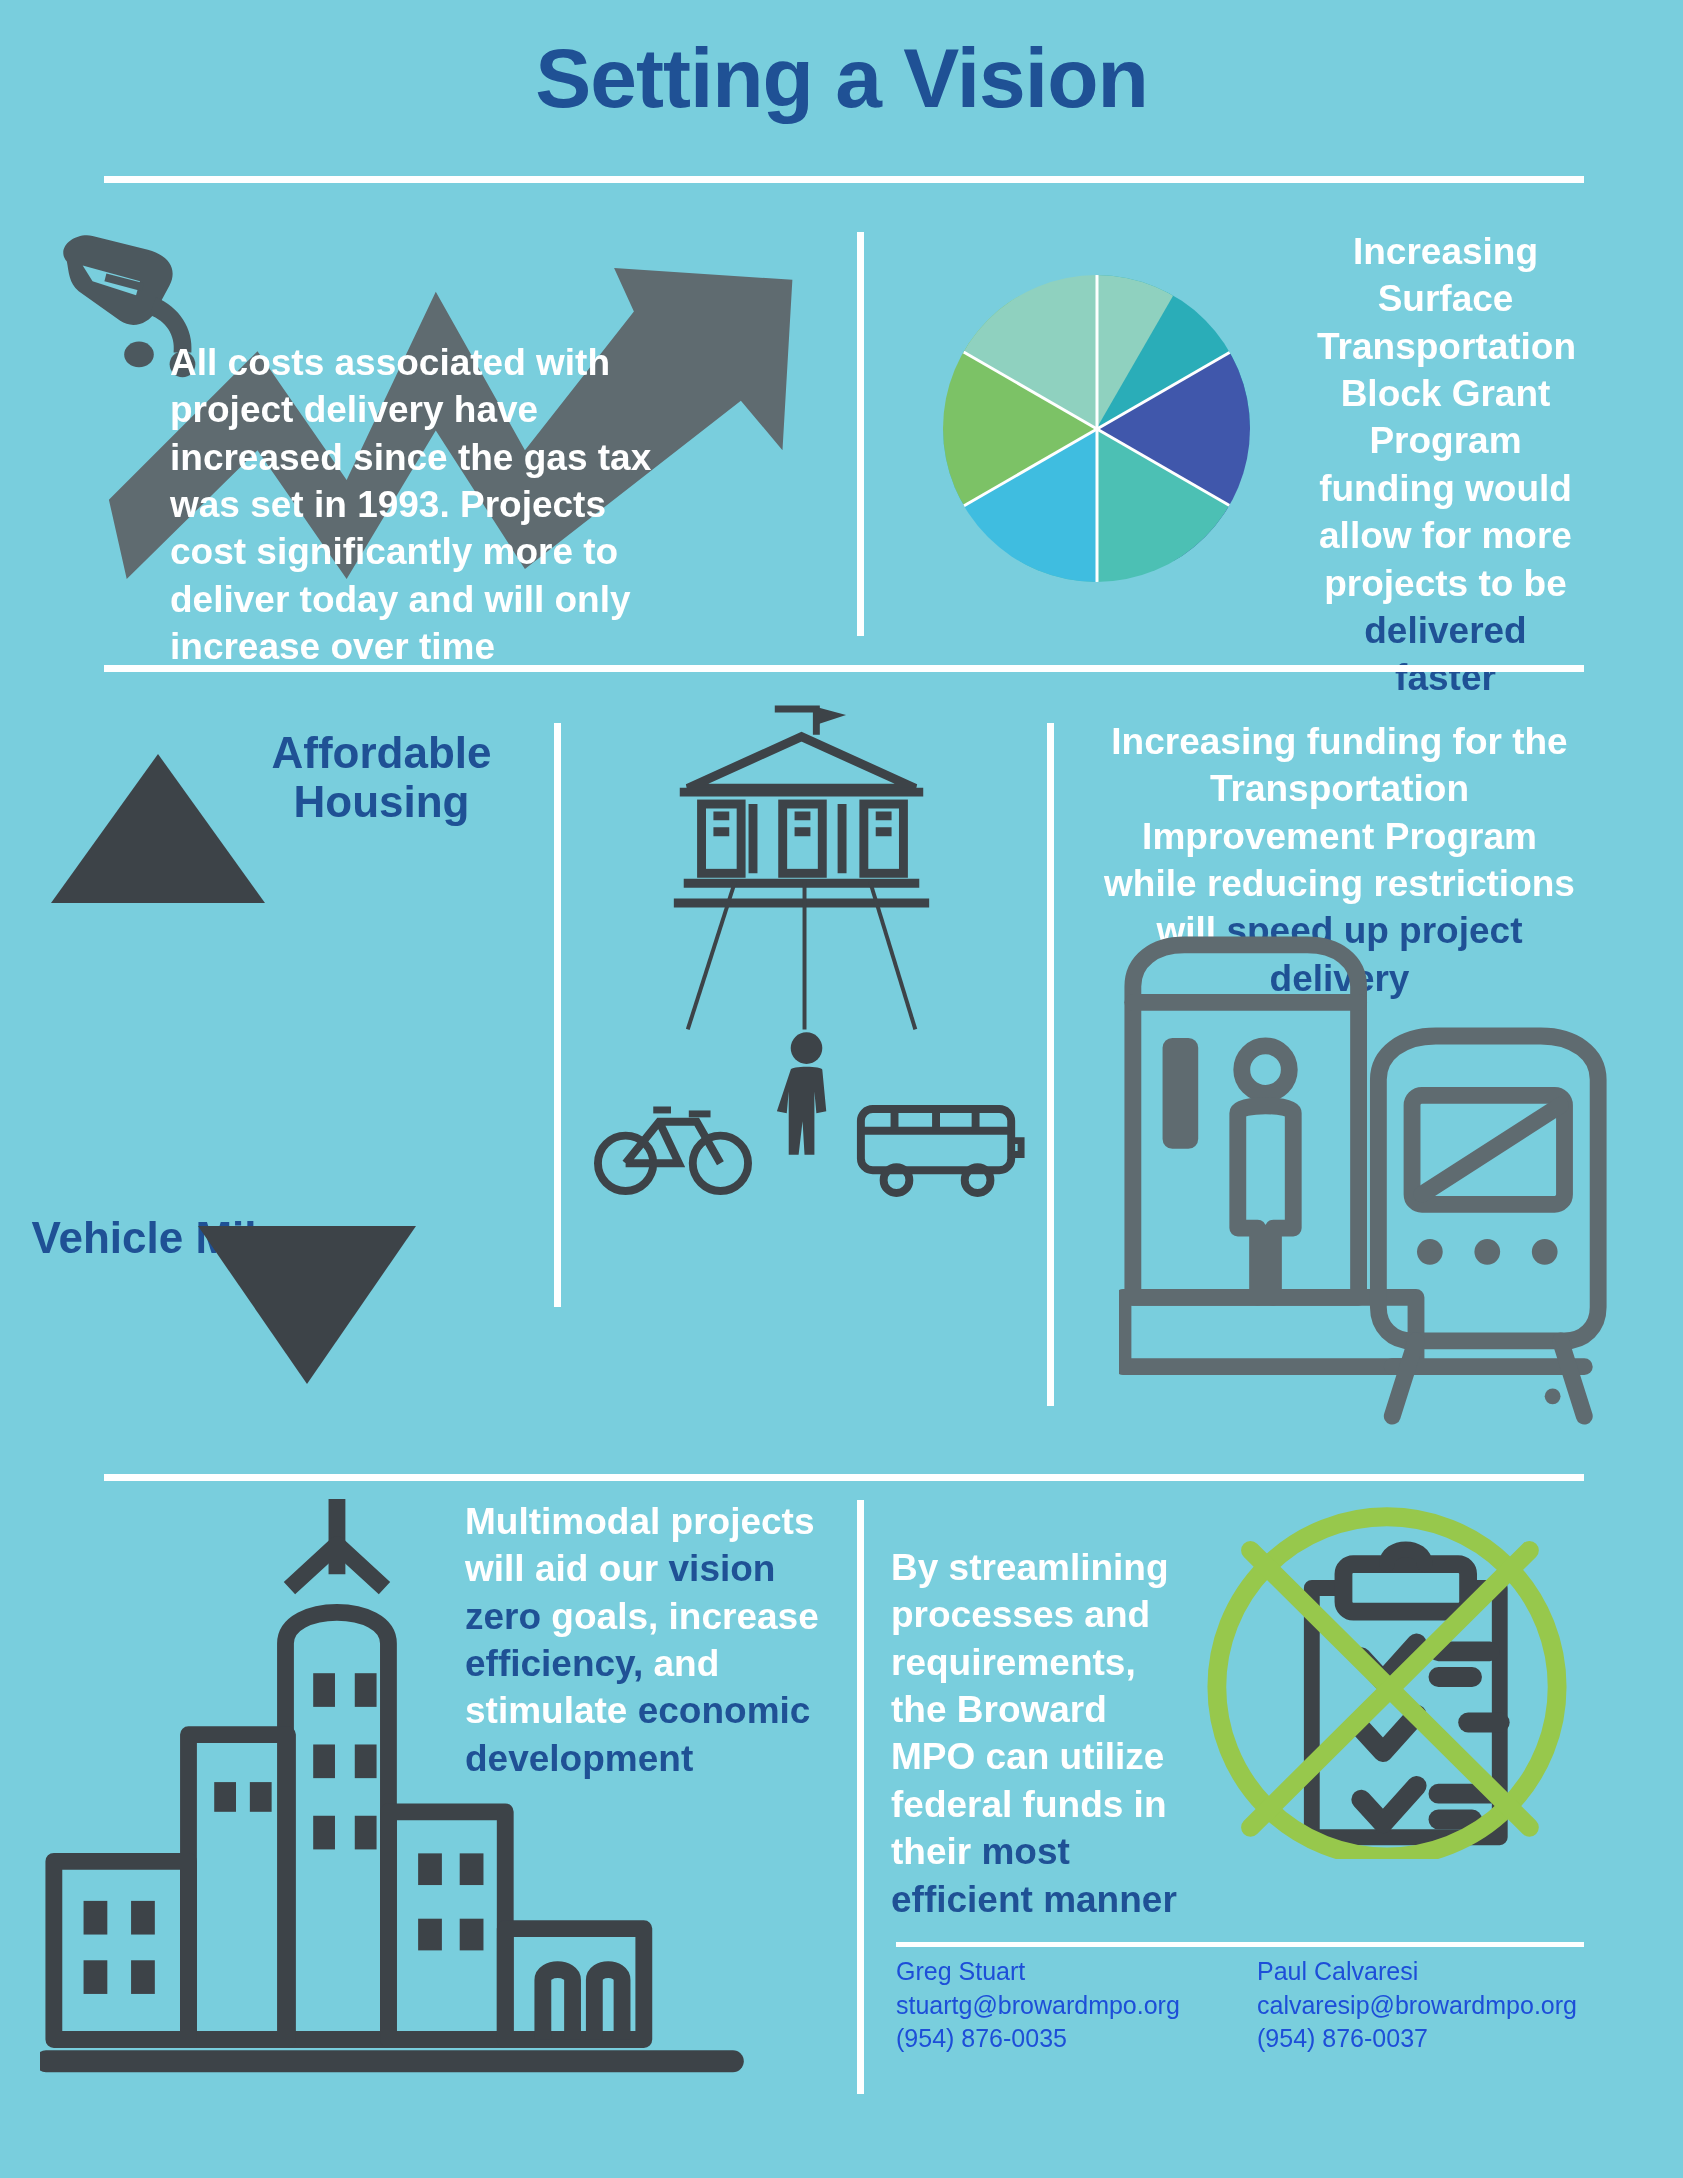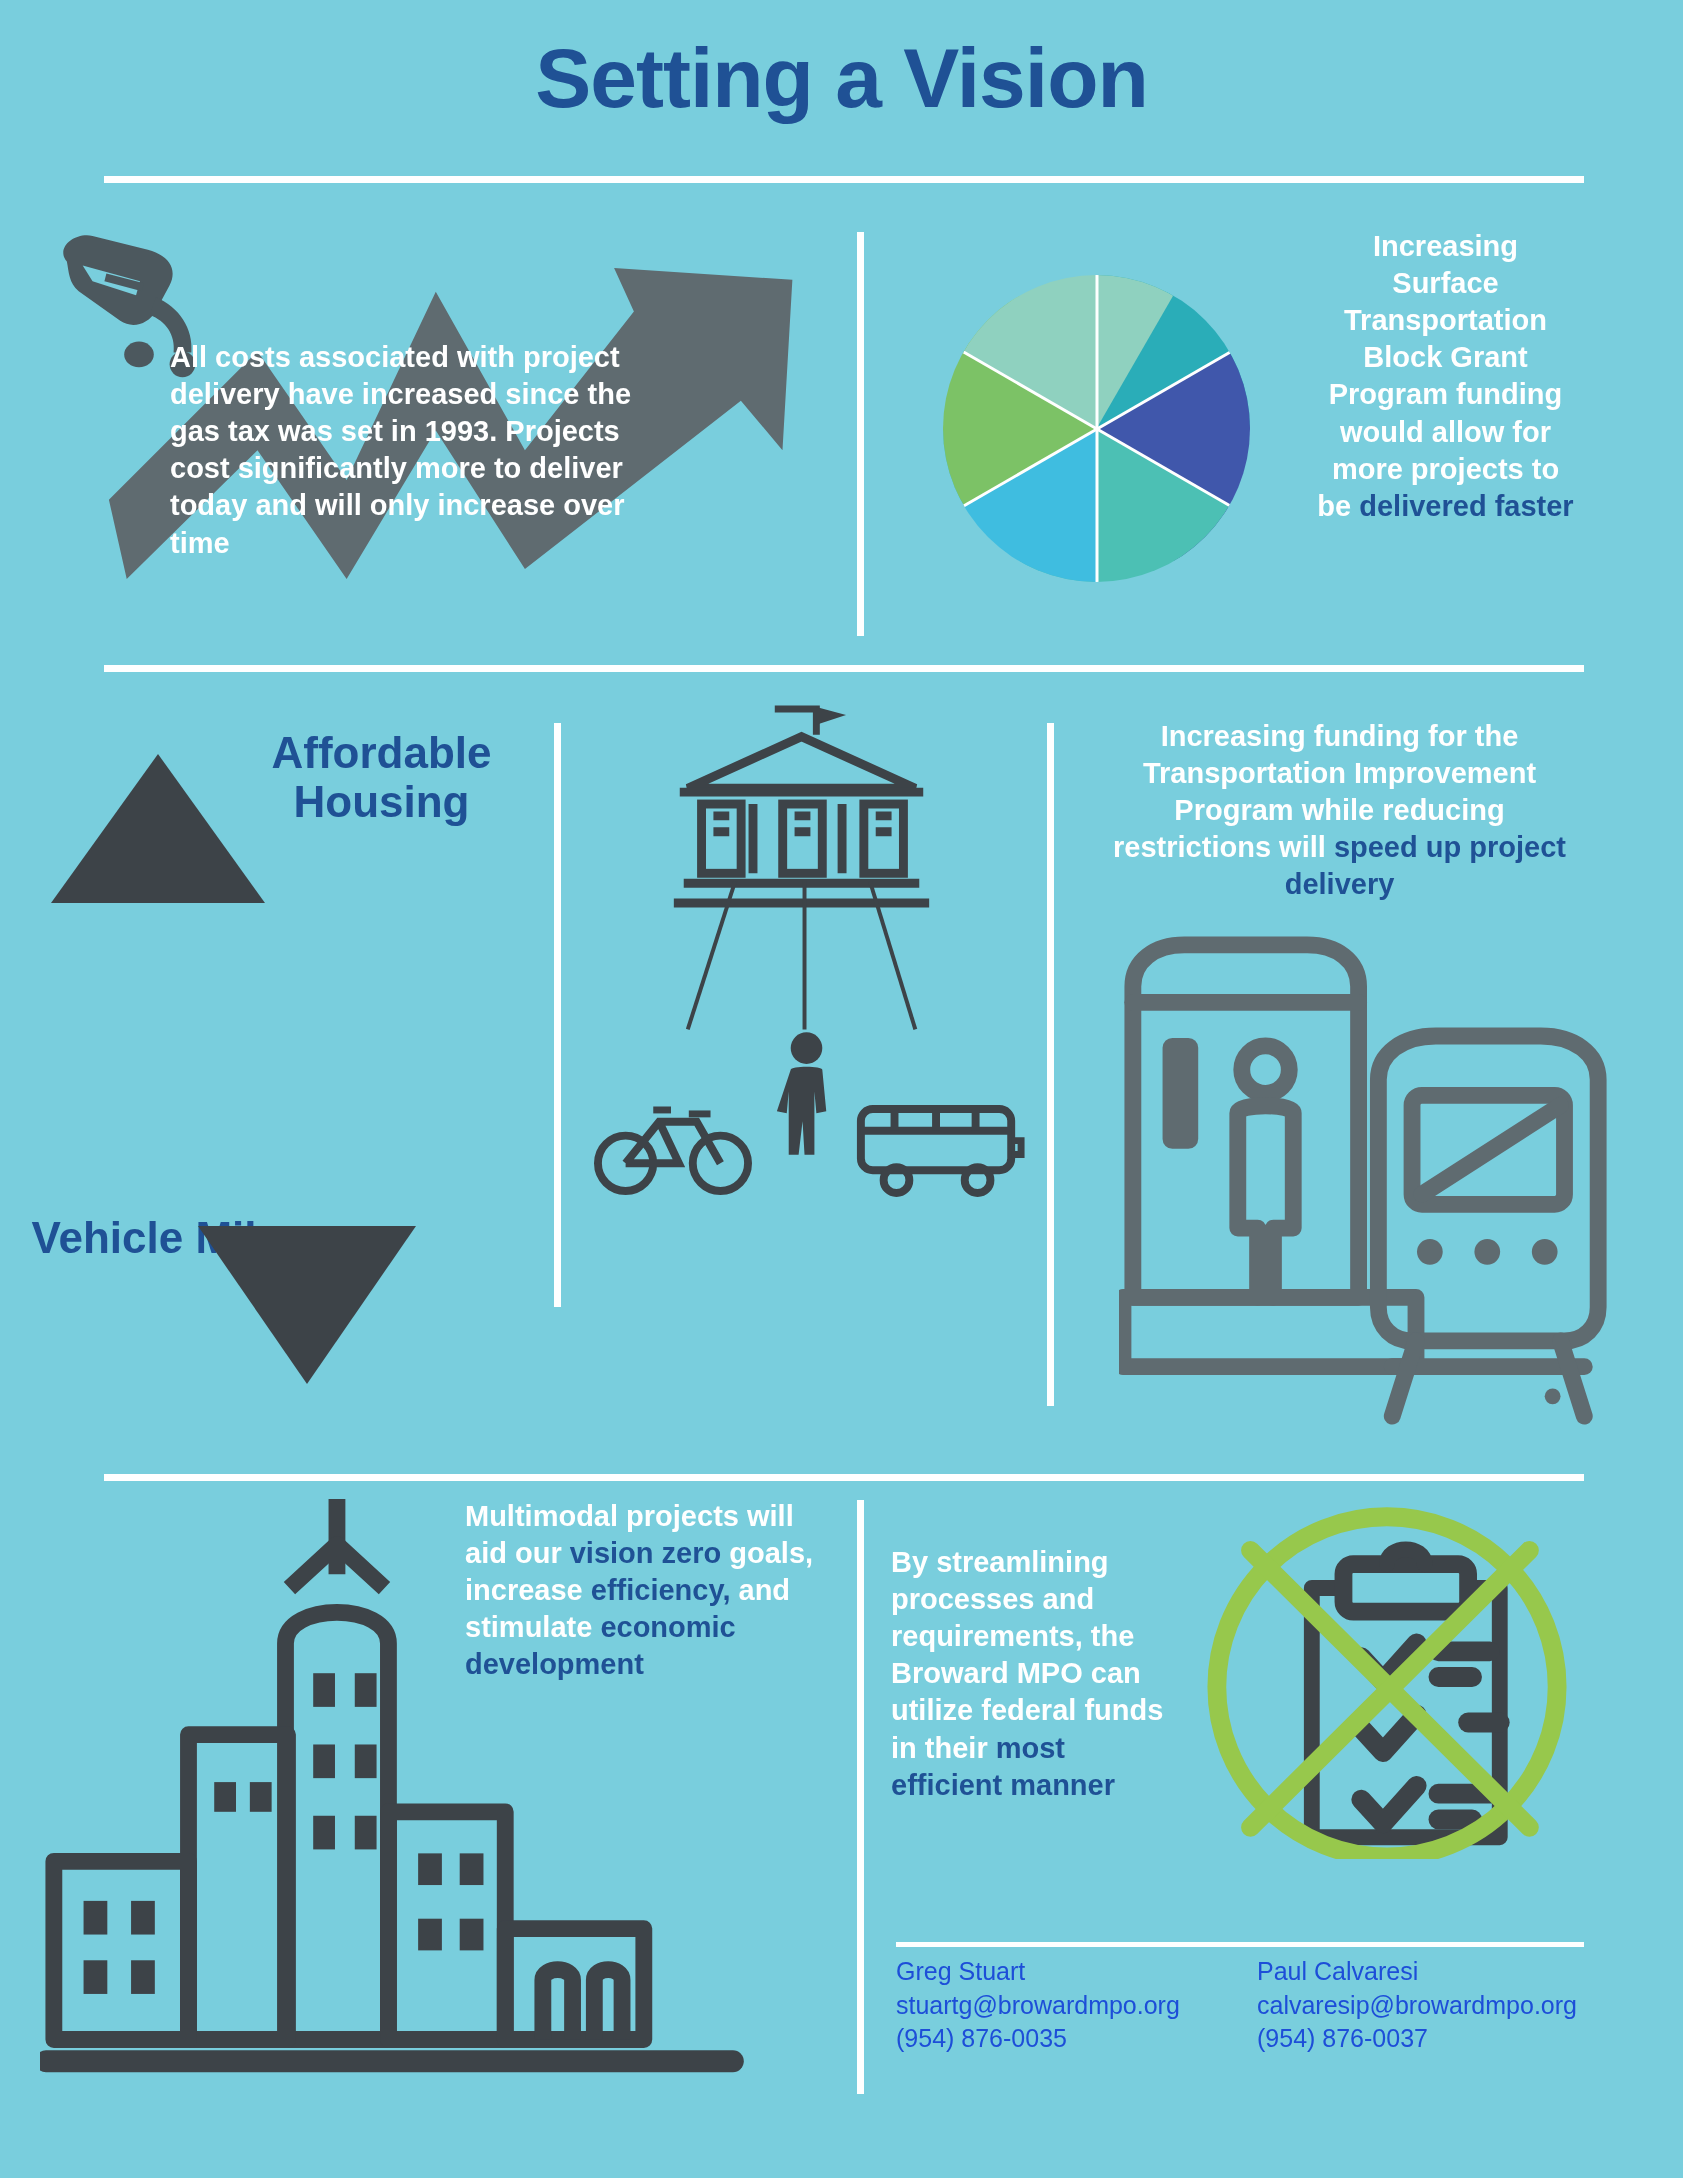--- a/index.html
+++ b/index.html
@@ -26,21 +26,21 @@
     top: 30px; left: 0; width: 1683px;
     text-align: center;
     font-size: 84px;
     font-weight: bold;
     color: #1f5195;
     letter-spacing: -1px;
   }
 
   
   .copy {
-    font-size: 29px;
+    font-size: 37px;
     font-weight: bold;
     line-height: 1.28;
     color: #ffffff;
   }
 
   .bigword {
     font-size: 44px;
     font-weight: bold;
     color: #1f5195;
     line-height: 1.12;

